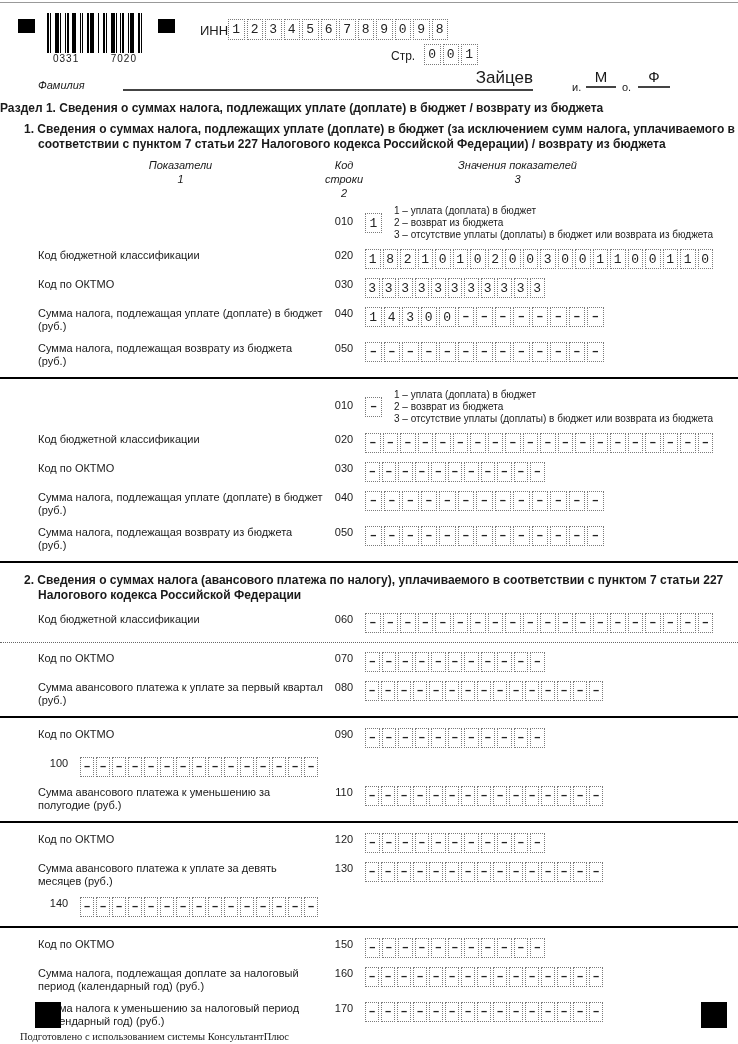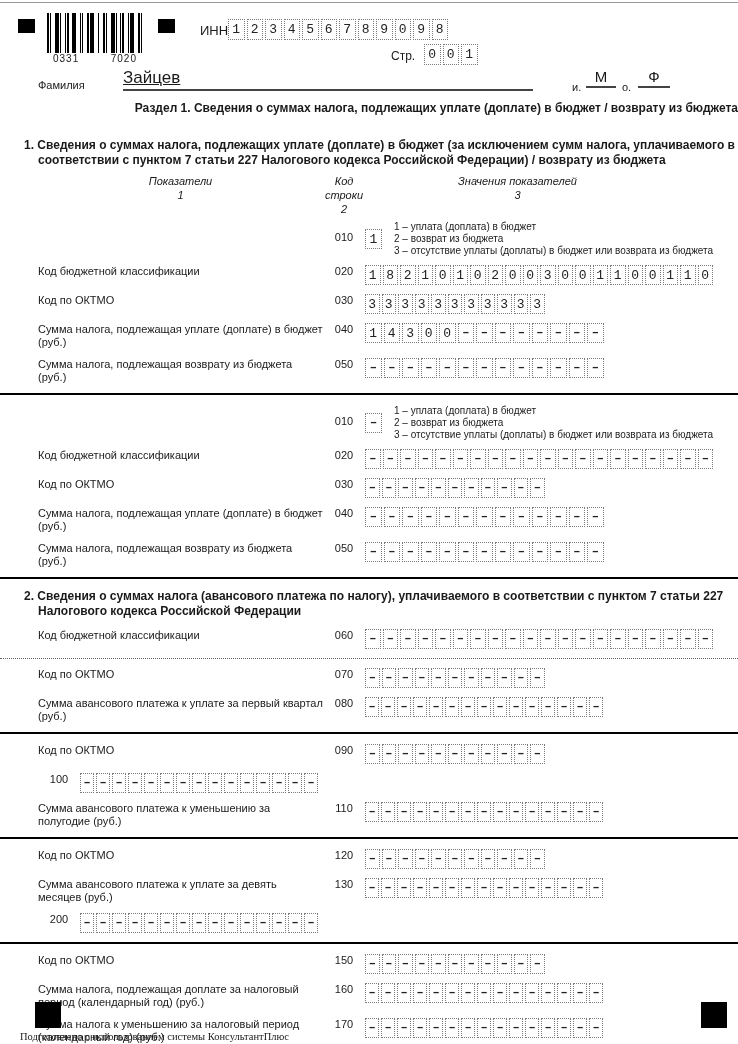--- a/index.html
+++ b/index.html
@@ -32,33 +32,33 @@
     font-family:"Liberation Mono", monospace; font-size:13px; color:#222;
   }
   .cell.dash { font-weight:bold; font-size:12px; }
   .cinn { position:absolute; left:228px; top:19px; }
   .cinn .cell { width:16.5px; height:21px; }
   .cpage { position:absolute; left:424px; top:44px; }
   .cpage .cell { width:16.5px; height:21px; }
   .lbl-inn { left:200px; top:23px; }
   .lbl-str { left:391px; top:49px; font-size:12px; }
 
-  .lbl-fam { position:absolute; left:38px; top:79px; font-size:11px; }
+  .lbl-fam { position:absolute; left:38px; top:79px; font-size:11px;font-style:italic; }
   .surname-line {
-    position:absolute; left:123px; top:68px; width:410px; text-align:left;
-    border-bottom:2px solid #444; font-size:17px; padding-bottom:1px;text-decoration:underline;
+    position:absolute; left:123px; top:68px; width:410px; text-align:right;
+    border-bottom:2px solid #444; font-size:17px; padding-bottom:1px;
   }
   .init-label { position:absolute; font-size:11px; }
   .lbl-i { left:572px; top:81px; } .lbl-o { left:622px; top:81px; }
   .init-line { position:absolute; top:68px; border-bottom:2px solid #444; text-align:center; font-size:15px; padding-bottom:1px; }
   .line-i { left:586px; width:30px; } .line-o { left:638px; width:32px; }
 
   
   .content { position:absolute; top:101px; left:0; width:738px; }
-  .sec-title { text-align:right; font-size:12px; font-weight:bold; margin-bottom:23px; }
+  .sec-title { text-align:left; font-size:12px; font-weight:bold; margin-bottom:7px; }
   .sub-title { font-size:12px; font-weight:bold; width:712px; margin:0 0 6px 24px; padding-left:14px; text-indent:-14px; line-height:15px; }
   .colhead { display:flex; font-style:italic; font-size:11px; text-align:center; line-height:14px; margin-bottom:5px; }
   .colhead .ch1 { width:285px; margin-left:38px; }
   .colhead .ch2 { width:42px; }
   .colhead .ch3 { width:305px; }
 
   .row { display:flex; align-items:flex-start; padding-left:38px; margin-bottom:9px; }
   .row .label { width:285px; font-size:11px; line-height:13px; }
   .row .code  { width:42px; text-align:center; font-size:11px; flex-shrink:0; }
   .row .field { margin-left:0; }
@@ -533,21 +533,21 @@
           <span class="cell dash">–</span>
           <span class="cell dash">–</span>
           <span class="cell dash">–</span>
           <span class="cell dash">–</span>
           <span class="cell dash">–</span>
           <span class="cell dash">–</span>
           <span class="cell dash">–</span>
         </div>
     </div>
     <div class="row">
-      <div class="code">200</div>
+      <div class="code">140</div>
       <div class="cf c15 field">
           <span class="cell dash">–</span>
           <span class="cell dash">–</span>
           <span class="cell dash">–</span>
           <span class="cell dash">–</span>
           <span class="cell dash">–</span>
           <span class="cell dash">–</span>
           <span class="cell dash">–</span>
           <span class="cell dash">–</span>
           <span class="cell dash">–</span>

